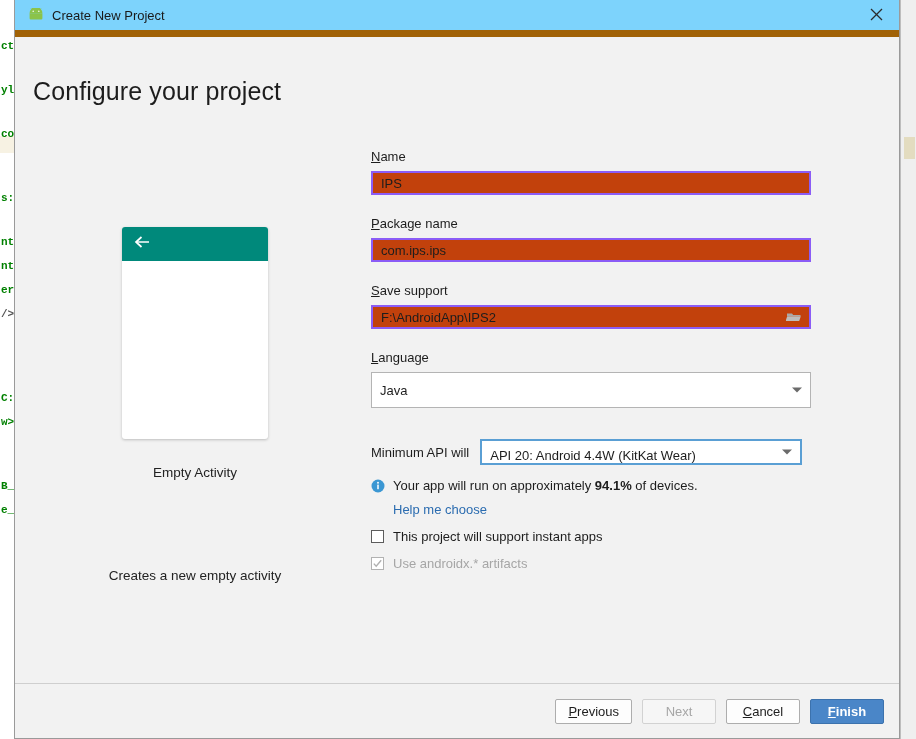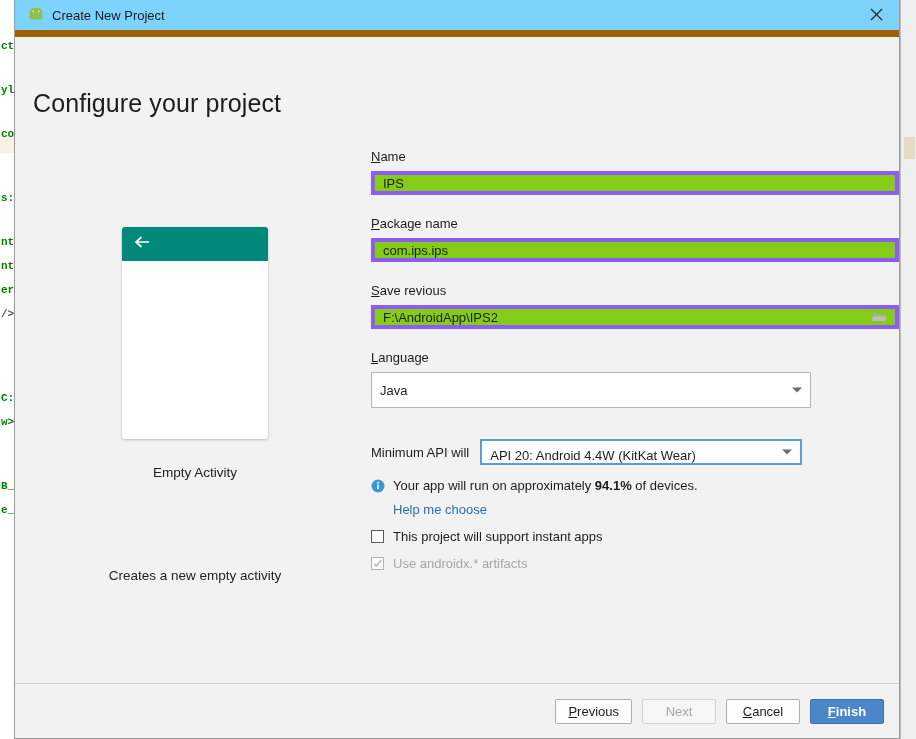--- a/index.html
+++ b/index.html
@@ -106,21 +106,21 @@
   .close-btn svg { display: block; }
 
   .dialog-body {
     flex: 1 1 auto;
     position: relative;
     background: #f2f2f2;
   }
 
   .page-title {
     position: absolute;
-    left: 18px; top: 52px;
+    left: 18px; top: 40px;
     font-size: 25px;
     color: #1d1d1d;
     letter-spacing: 0.1px;
   }
 
   
   .preview-col {
     position: absolute;
     left: 0; top: 190px;
     width: 360px;
@@ -164,24 +164,24 @@
     width: 460px;
   }
   .field-label {
     font-size: 13px;
     color: #1d1d1d;
     margin-bottom: 7px;
   }
   .mn { text-decoration: underline; text-underline-offset: 1px; }
 
   .text-input {
-    width: 528px;
+    width: 440px;
     height: 24px;
-    background: #84cc16;
-    border: 4px solid #8b5cf6;
+    background: #c2410c;
+    border: 2px solid #8b5cf6;
     box-sizing: border-box;
     font-size: 13px;
     color: #1d1d1d;
     display: flex;
     align-items: center;
     padding: 0 8px;
     position: relative;
   }
   .field-group { margin-bottom: 21px; }
 
@@ -408,21 +408,21 @@
         </div>
 
         <div class="field-group">
           <div class="field-label"><span class="mn">P</span><span>ackage name</span></div>
           <div class="text-input">
             <span>com.ips.ips</span>
           </div>
         </div>
 
         <div class="field-group">
-          <div class="field-label"><span class="mn">S</span><span>ave revious</span></div>
+          <div class="field-label"><span class="mn">S</span><span>ave support</span></div>
           <div class="text-input">
             <span>F:\AndroidApp\IPS2</span>
             <span class="browse-icon">
               <svg width="16" height="14" viewBox="0 0 16 14">
                 <path d="M1 3.5 h5 l1.2 1.4 h7.3 v1.1 h-13.5 z" fill="#a9a9a9"></path>
                 <path d="M1.2 6.3 h13.6 l-1.6 4.6 h-13.6 z" fill="#bdbdbd"></path>
               </svg>
             </span>
           </div>
         </div>

